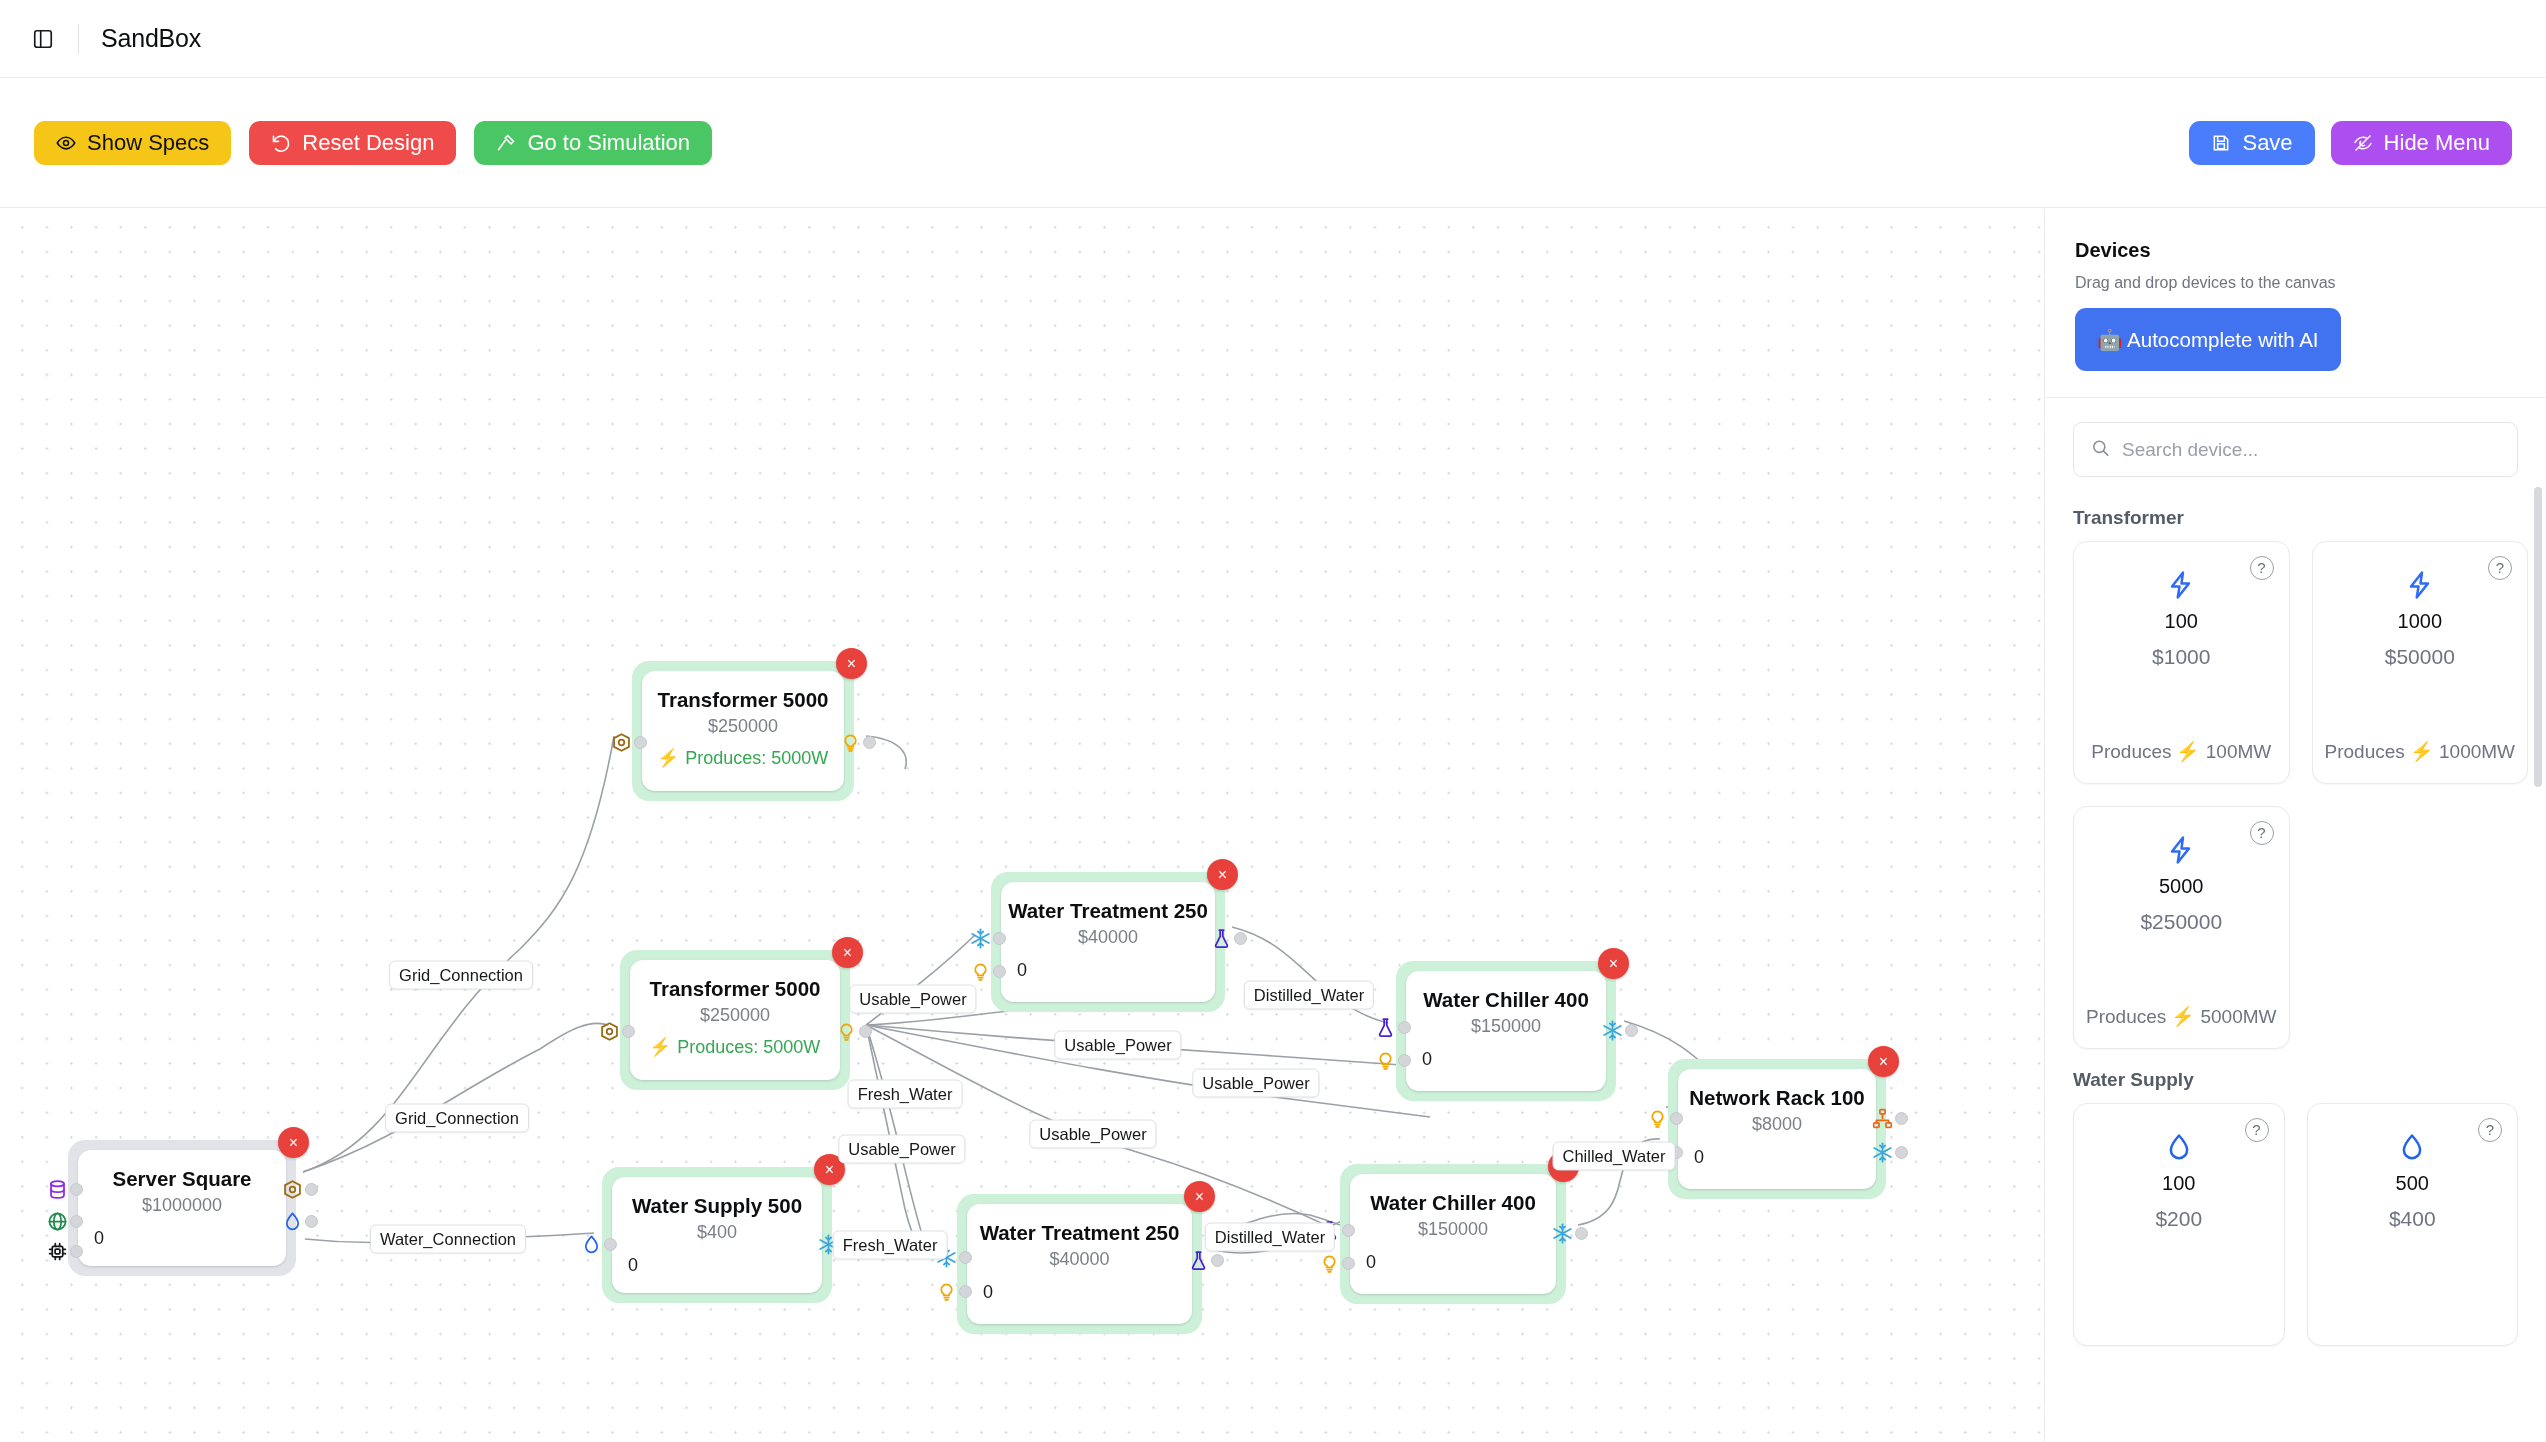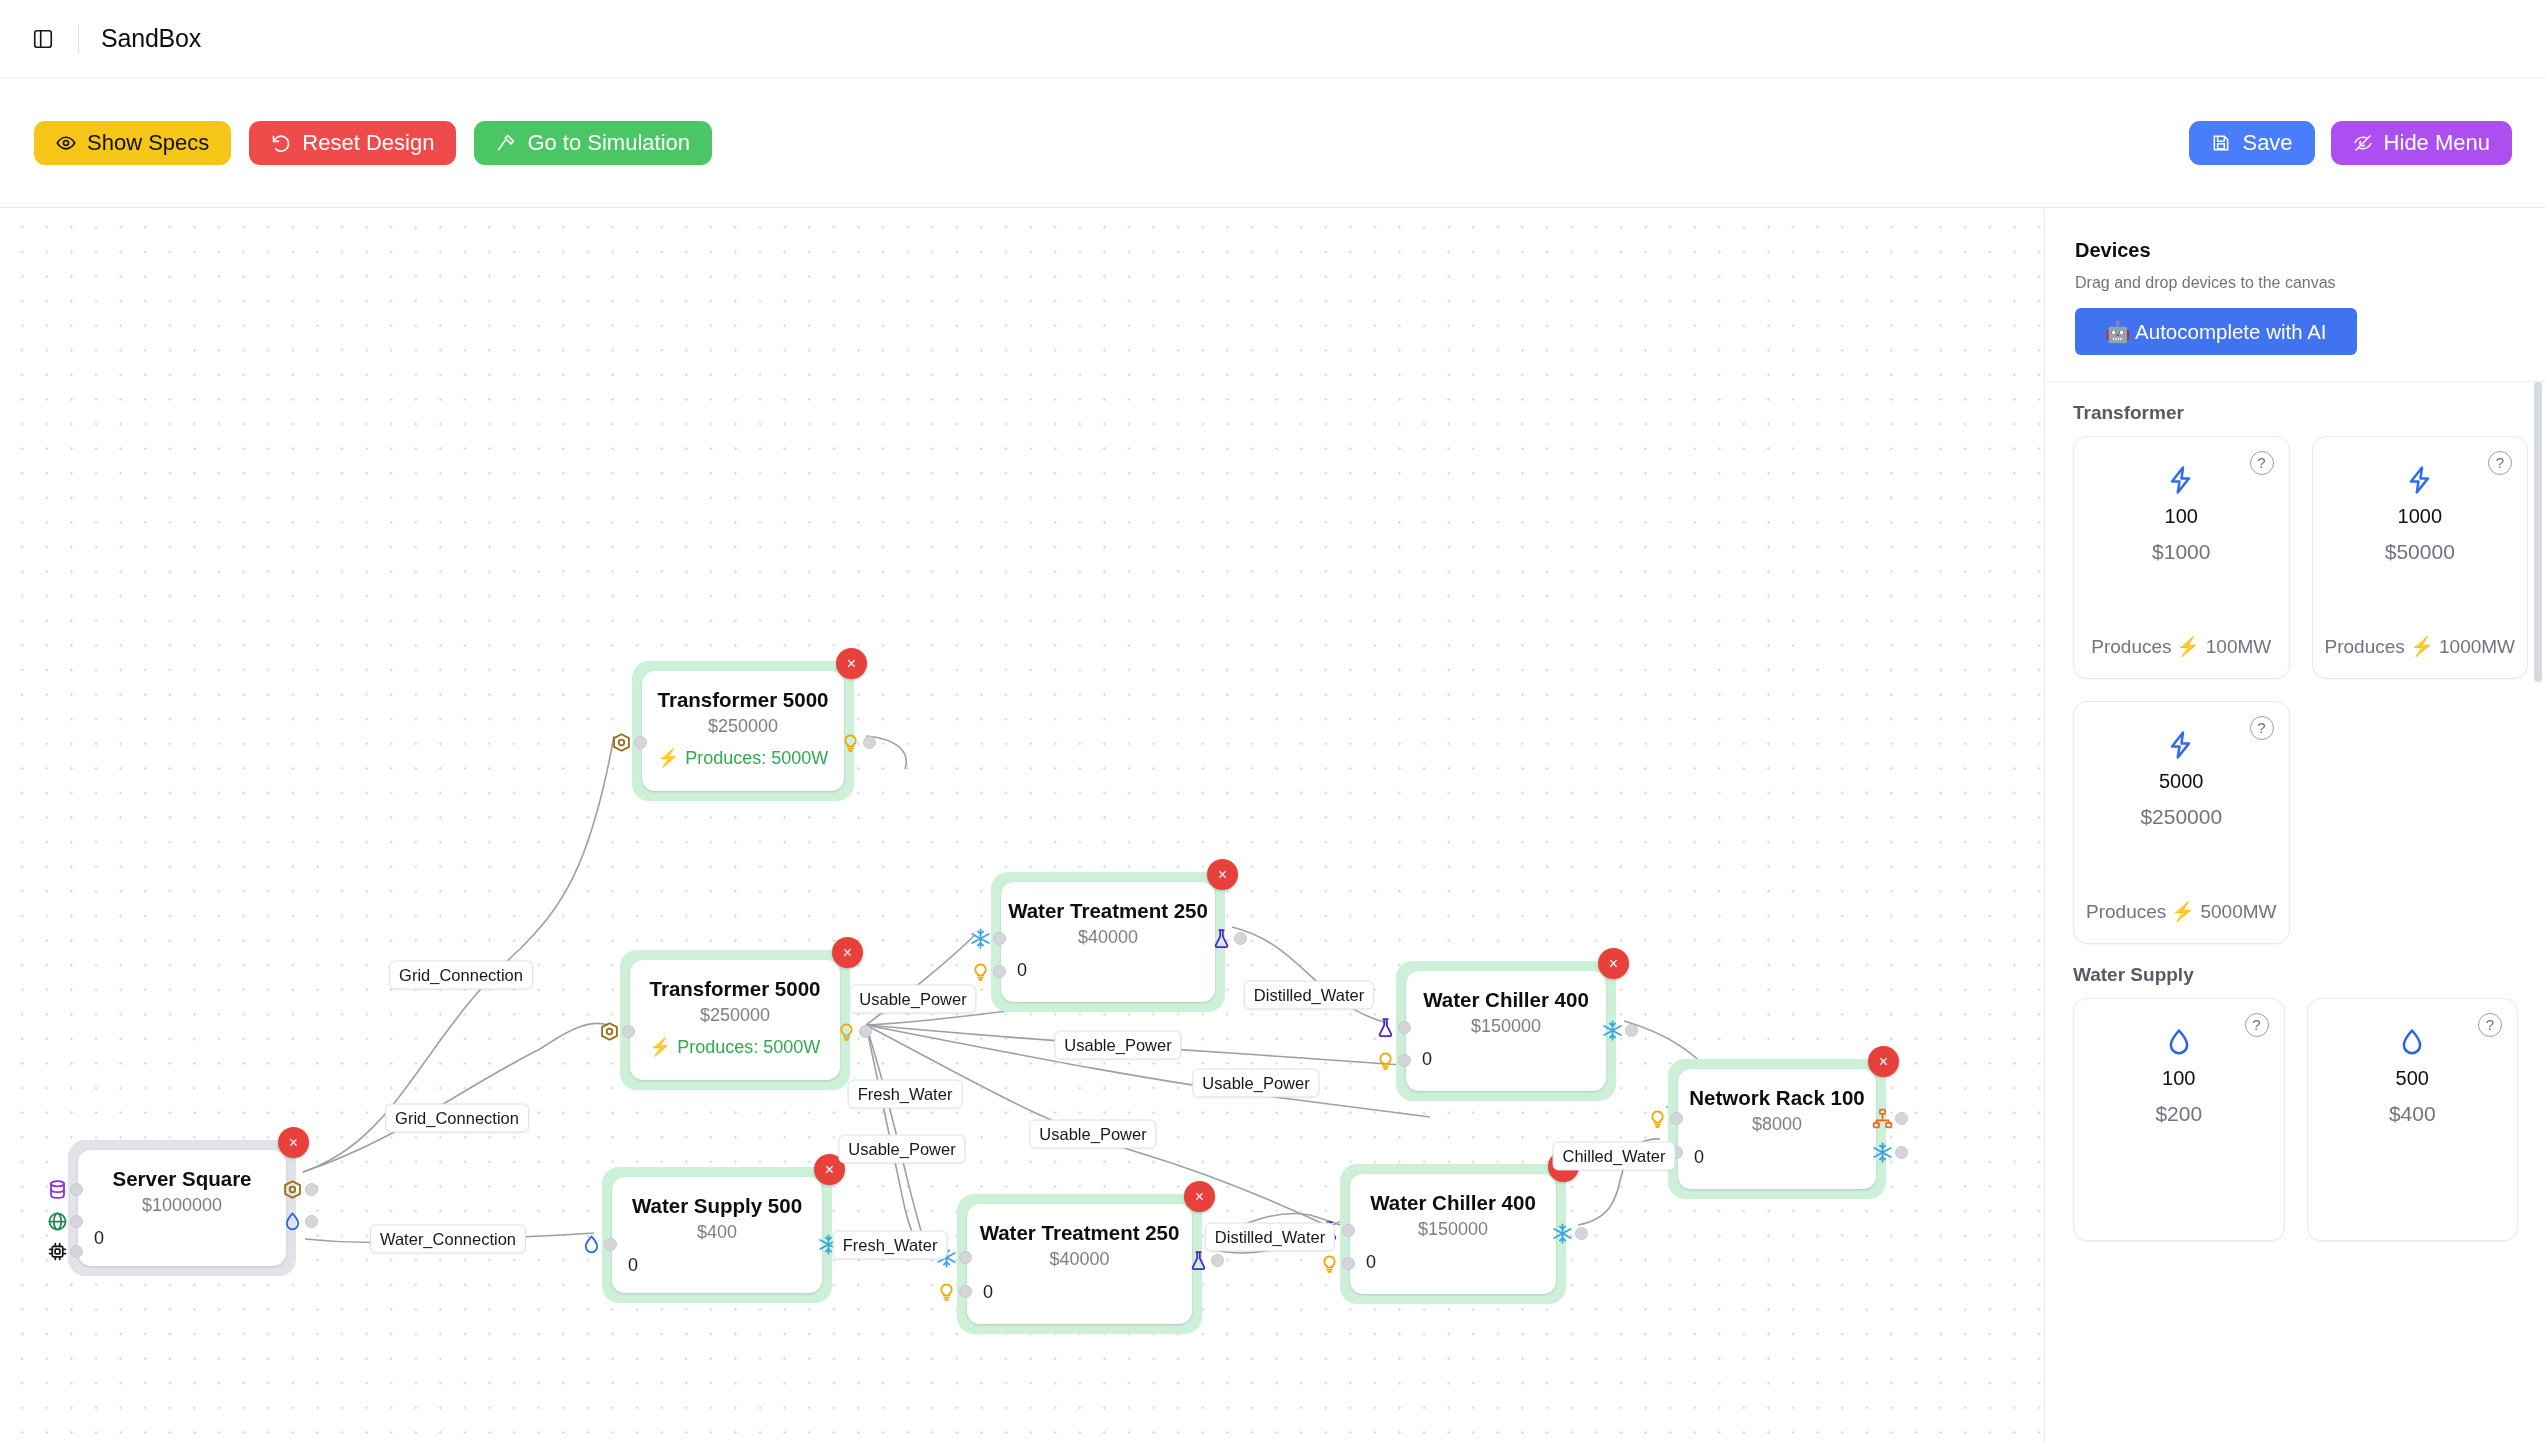--- a/index.html
+++ b/index.html
@@ -177,25 +177,25 @@
     flex-direction: column;
     position: relative;
   }
   .sp-head { padding: 30px 30px 26px; }
   .sp-title { font-size: 20px; font-weight: 700; color: #0d0e10; }
   .sp-sub { font-size: 16px; color: #6f7480; margin-top: 12px; }
   .btn-ai {
     margin-top: 16px;
     background: #4172f0;
     color:#fff;
-    border:none; border-radius: 6px;
-    height: 47px;
+    border:none; border-radius: 11px;
+    height: 63px;
     font-size: 20.5px;
     display:inline-flex; align-items:center; gap:10px;
-    padding: 0 30px;
+    padding: 0 22px;
     cursor:pointer;
     font-family: "Liberation Sans", sans-serif;
   }
   .sp-divider { height:1px; background:#eceef1; }
   .sp-search-wrap { padding: 24px 28px 10px; }
   .sp-search {
     position: relative;
     height: 55px;
     border: 1px solid #e2e5e9;
     border-radius: 9px;
@@ -713,20 +713,31 @@
 
   <div class="sidepanel">
     <div class="sp-head">
       <div class="sp-title">Devices</div>
       <div class="sp-sub">Drag and drop devices to the canvas</div>
       <button class="btn-ai">
         <span>🤖 Autocomplete with AI</span>
       </button>
     </div>
     <div class="sp-divider"></div>
+    <div class="sp-search-wrap">
+      <div class="sp-search">
+        <span class="mag">
+          <svg width="19" height="19" viewBox="0 0 24 24" fill="none" stroke="#8b9098" stroke-width="2">
+            <circle cx="10.5" cy="10.5" r="7"></circle>
+              <line x1="16" y1="16" x2="21" y2="21" stroke-linecap="round"></line>
+          </svg>
+        </span>
+        <input type="text" placeholder="Search device..." style="">
+      </div>
+    </div>
     <div class="sp-scroll">
       <div id="group-layer">
           <div class="group-title">Transformer</div>
           <div class="card-grid">
             <div class="dev-card">
               <div class="dev-help">?</div>
               <div class="dev-icon">
                 <svg width="30" height="30" viewBox="0 0 24 24" fill="none" stroke-width="2" stroke-linecap="round" stroke-linejoin="round" stroke="#2f6bf5">
                   <path d="M13.6 2 4.8 13.2h6l-1.4 8.8 9-11.3h-6z"></path>
                 </svg>

